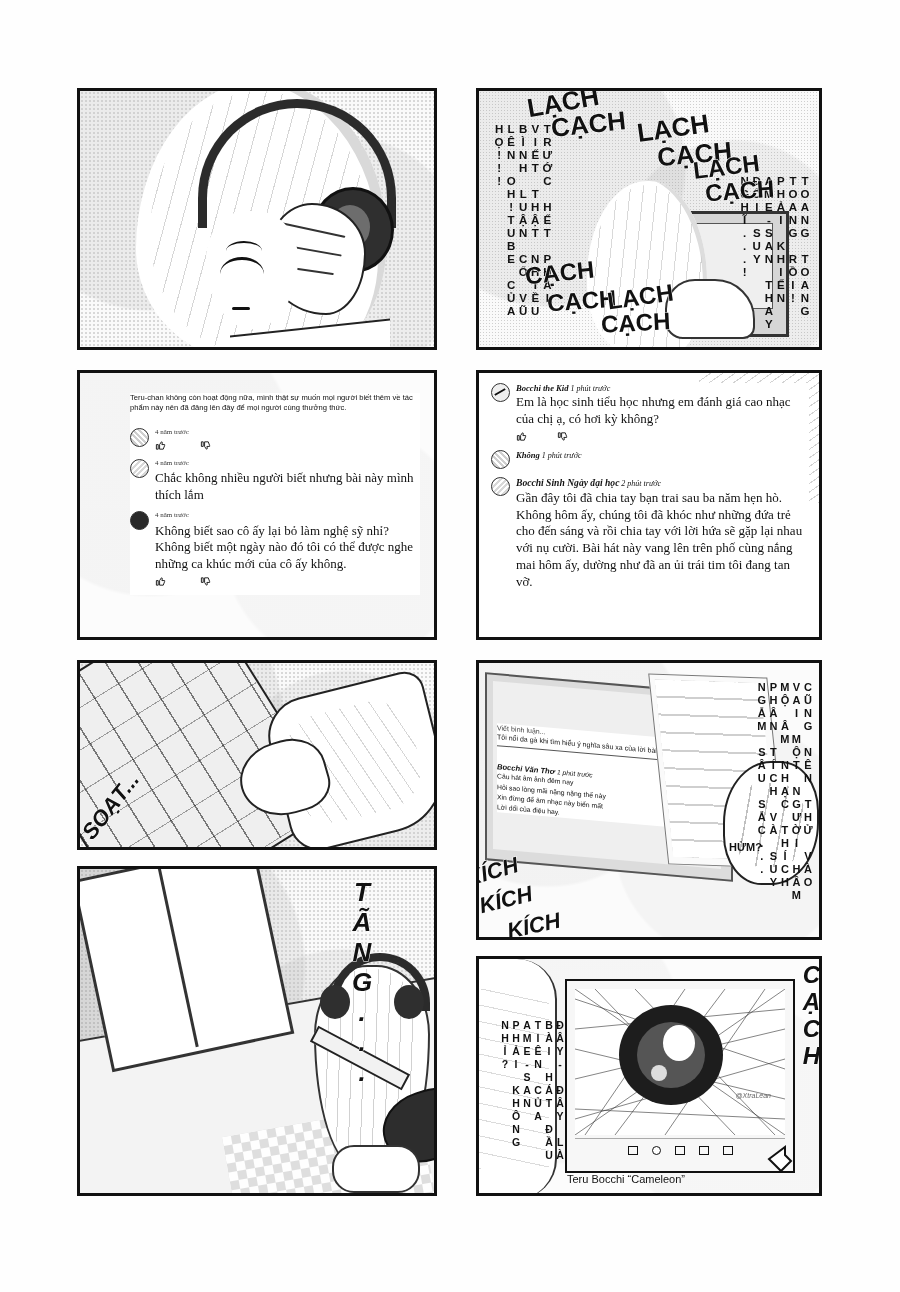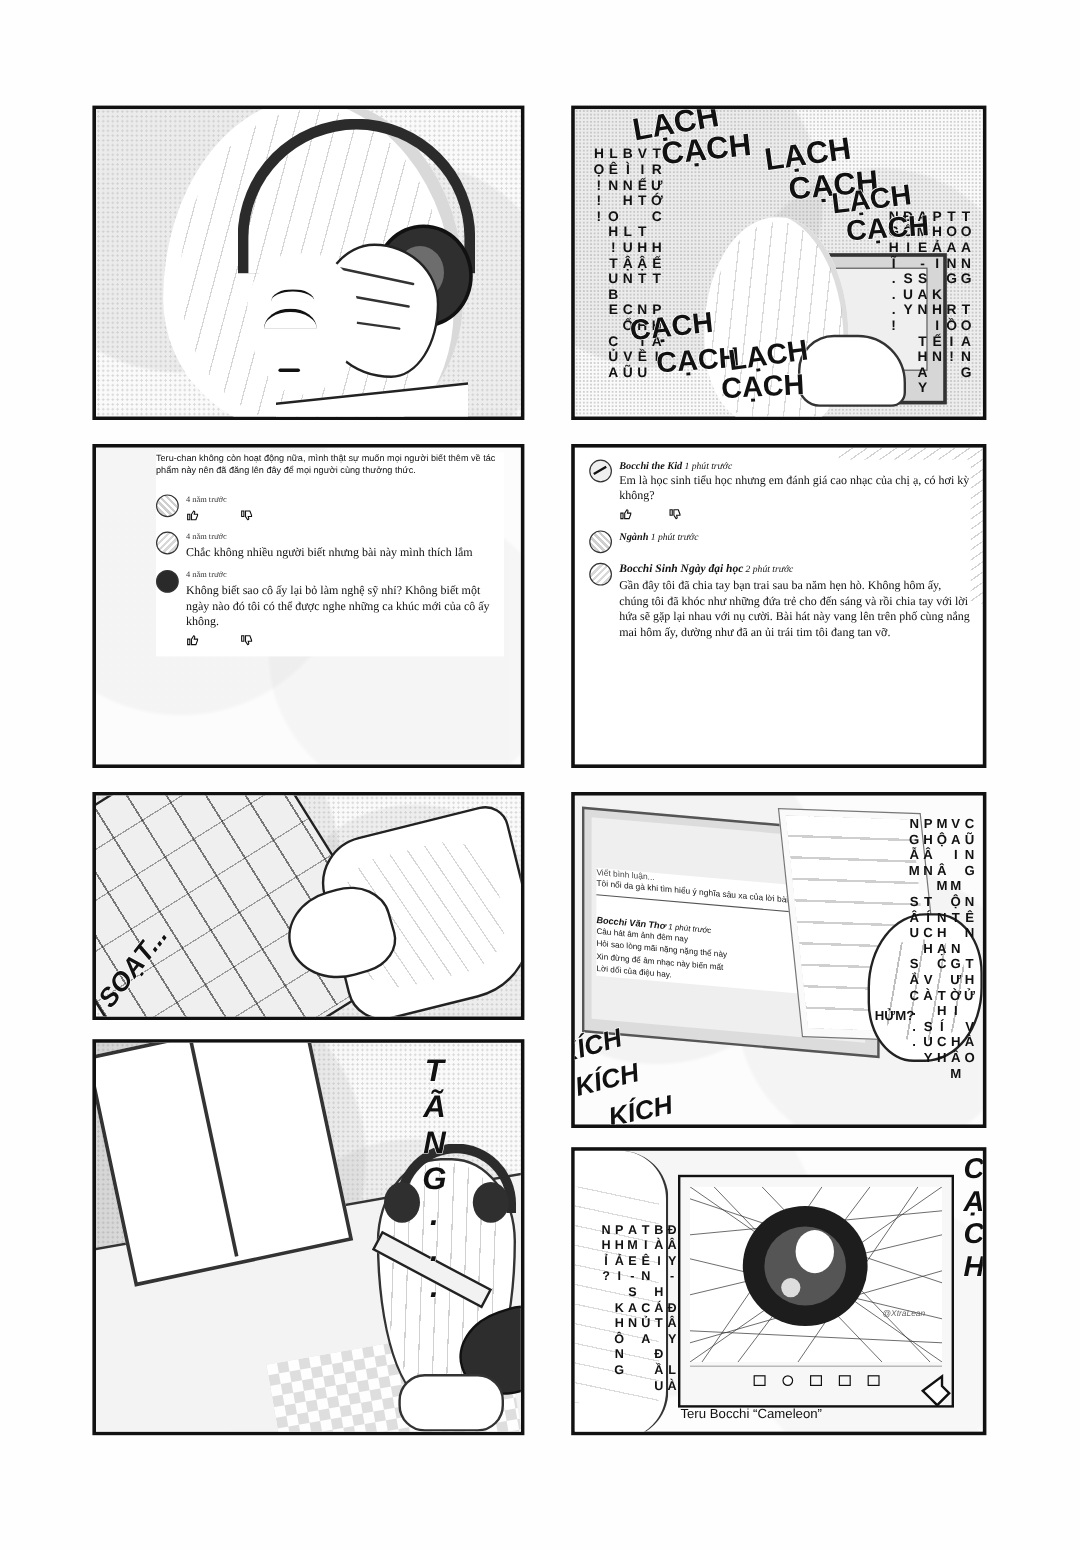--- a/index.html
+++ b/index.html
@@ -88,21 +88,21 @@
   .avatar.hatch {
     background-image: repeating-linear-gradient(45deg,#cfcfcf 0 2px,#fff 2px 4px);
   }
   .avatar.hatch2 {
     background-image: repeating-linear-gradient(-45deg,#d8d8d8 0 2px,#fff 2px 4px);
   }
   .cbody { flex: 1 1 auto; }
   .cmeta { font-size: 7px; color: #333; margin-bottom: 2px; }
   .cname { font-weight: bold; font-style: italic; font-size: 8.6px; }
   .ctime { font-style: italic; font-size: 8px; }
-  .ctext { font-size: 10px; }
+  .ctext { font-size: 13px; }
   .react { display: flex; gap: 34px; margin-top: 3px; color:#222; }
   .thumb { width: 11px; height: 11px; }
   .screen {
     position: absolute;
     background: #f2f2f2;
     border: 2px solid #111;
   }
   .vid-dot { width:7px;height:7px;border-radius:50%;background:#111;display:inline-block;}
   .vid-sq { width:8px;height:7px;border:1px solid #111;display:inline-block;}
 </style>
@@ -161,21 +161,21 @@
     <div class="sfx" style="left:214px; top:62px; font-size:24px; transform:rotate(-7deg);">LẠCH</div>
     <div class="sfx" style="left:226px; top:86px; font-size:24px; transform:rotate(-4deg);">CẠCH</div>
     <div class="sfx" style="left:46px; top:168px; font-size:24px; transform:rotate(-6deg);">CẠCH</div>
     <div class="sfx" style="left:68px; top:196px; font-size:24px; transform:rotate(-4deg);">CẠCH</div>
     <div class="sfx" style="left:128px; top:192px; font-size:24px; transform:rotate(-8deg);">LẠCH</div>
     <div class="sfx" style="left:122px; top:218px; font-size:24px; transform:rotate(-3deg);">CẠCH</div>
   </div>
 
   <div class="panel" style="left:77px; top:370px; width:360px; height:270px;">
     <div class="tone" style="opacity:.5;"></div>
-    <div class="ui" style="left:50px; top:4px; width:290px;">
+    <div class="ui" style="left:50px; top:20px; width:290px;">
       <div style="font-size:7.6px; line-height:1.35; margin-bottom:14px;">Teru-chan không còn hoạt động nữa, mình thật sự muốn mọi người biết thêm về tác phẩm này nên đã đăng lên đây để mọi người cùng thưởng thức.</div>
 
       <div class="cmt">
         <div class="avatar hatch"></div>
         <div class="cbody">
           <div class="cmeta">4 năm trước</div>
           <div class="react">
             <svg class="thumb" viewBox="0 0 24 24" fill="none" stroke="#111" stroke-width="2">
                 <path d="M7 10v10H3V10h4zm3 10h8l3-8v-2h-6l1-4a2 2 0 0 0-2-2l-4 6v10z"></path>
               </svg>
@@ -234,21 +234,21 @@
                 <path d="M7 14V4H3v10h4zm3-10h8l3 8v2h-6l1 4a2 2 0 0 1-2 2l-4-6V4z"></path>
               </svg>
           </div>
         </div>
       </div>
 
       <div class="cmt">
         <div class="avatar hatch"></div>
         <div class="cbody">
           <div>
-            <span class="cname">Ngành</span>
+            <span class="cname">Không</span>
             <span class="ctime">1 phút trước</span>
           </div>
         </div>
       </div>
 
       <div class="cmt">
         <div class="avatar hatch2"></div>
         <div class="cbody">
           <div>
             <span class="cname" style="font-size:9.6px;">Bocchi Sinh Ngày đại học</span>

